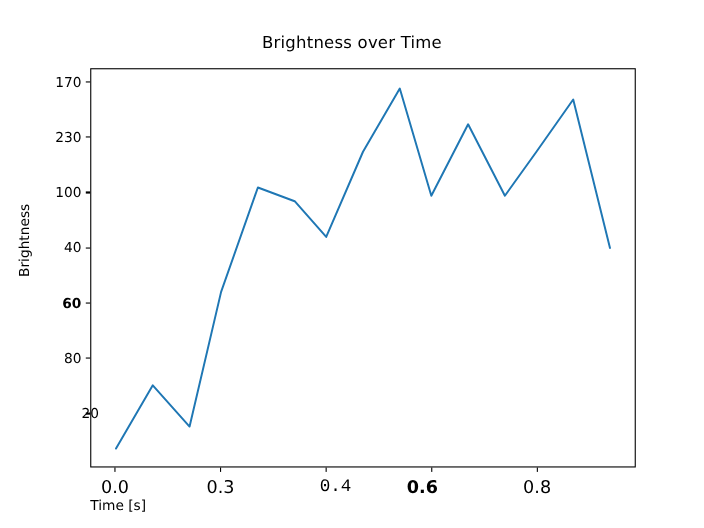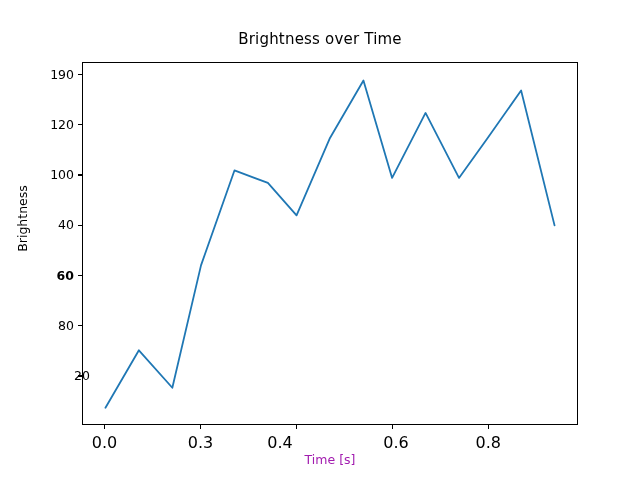--- a/index.html
+++ b/index.html
@@ -73,23 +73,23 @@
     position: absolute;
     width: 1.1px;
     height: 4px;
     background: #000000;
   }
   #xlabel {
     position: absolute;
     left: 82px;
     top: 452px;
     width: 496px;
-    text-align: center;
+    text-align: left;
     font-size: 12.5px;
-    color: #a21caf;
+    color: #000000;
   }
   #ylabel {
     position: absolute;
     left: -38px;
     top: 211px;
     width: 120px;
     text-align: center;
     font-size: 12.5px;
     color: #000000;
     transform: rotate(-90deg);
@@ -114,33 +114,33 @@
       <div class="ytick-label" style="left: 50px; width: 40px; top: 368.014px;">20</div>
       <div class="tick-mark-y" style="left: 78px; top: 325.222px;"></div>
       <div class="ytick-label" style="left: 34px; width: 40px; top: 317.772px;">80</div>
       <div class="tick-mark-y" style="left: 78px; top: 274.979px;"></div>
       <div class="ytick-label" style="left: 34px; width: 40px; top: 267.529px; font-weight: bold;">60</div>
       <div class="tick-mark-y" style="left: 78px; top: 224.737px;"></div>
       <div class="ytick-label" style="left: 34px; width: 40px; top: 217.287px;">40</div>
       <div class="tick-mark-y" style="left: 78px; top: 174.495px;"></div>
       <div class="ytick-label" style="left: 34px; width: 40px; top: 167.045px;">100</div>
       <div class="tick-mark-y" style="left: 78px; top: 124.253px;"></div>
-      <div class="ytick-label" style="left: 34px; width: 40px; top: 116.803px;">120</div>
+      <div class="ytick-label" style="left: 34px; width: 40px; top: 116.803px;">230</div>
       <div class="tick-mark-y" style="left: 78px; top: 74.0106px;"></div>
-      <div class="ytick-label" style="left: 34px; width: 40px; top: 66.5606px;">190</div>
+      <div class="ytick-label" style="left: 34px; width: 40px; top: 66.5606px;">170</div>
     </div>
   <div id="x-ticks">
       <div class="tick-mark-x" style="left: 103.995px; top: 425px;"></div>
       <div class="xtick-label" style="left: 74.5455px; width: 60px; top: 433px;">0.0</div>
       <div class="tick-mark-x" style="left: 199.934px; top: 425px;"></div>
       <div class="xtick-label" style="left: 170.484px; width: 60px; top: 433px;">0.3</div>
       <div class="tick-mark-x" style="left: 295.872px; top: 425px;"></div>
-      <div class="xtick-label" style="left: 250px; width: 60px; top: 433px;">0.4</div>
+      <div class="xtick-label" style="left: 275px; width: 60px; top: 433px; font-family: Liberation Mono, monospace;">0.4</div>
       <div class="tick-mark-x" style="left: 391.81px; top: 425px;"></div>
-      <div class="xtick-label" style="left: 366px; width: 60px; top: 433px;">0.6</div>
+      <div class="xtick-label" style="left: 354px; width: 60px; top: 433px; font-weight: bold;">0.6</div>
       <div class="tick-mark-x" style="left: 487.748px; top: 425px;"></div>
       <div class="xtick-label" style="left: 458.298px; width: 60px; top: 433px;">0.8</div>
     </div>
 
   <div id="xlabel">Time [s]</div>
   <div id="ylabel">Brightness</div>
 
 </div>
 
 </body></html>

